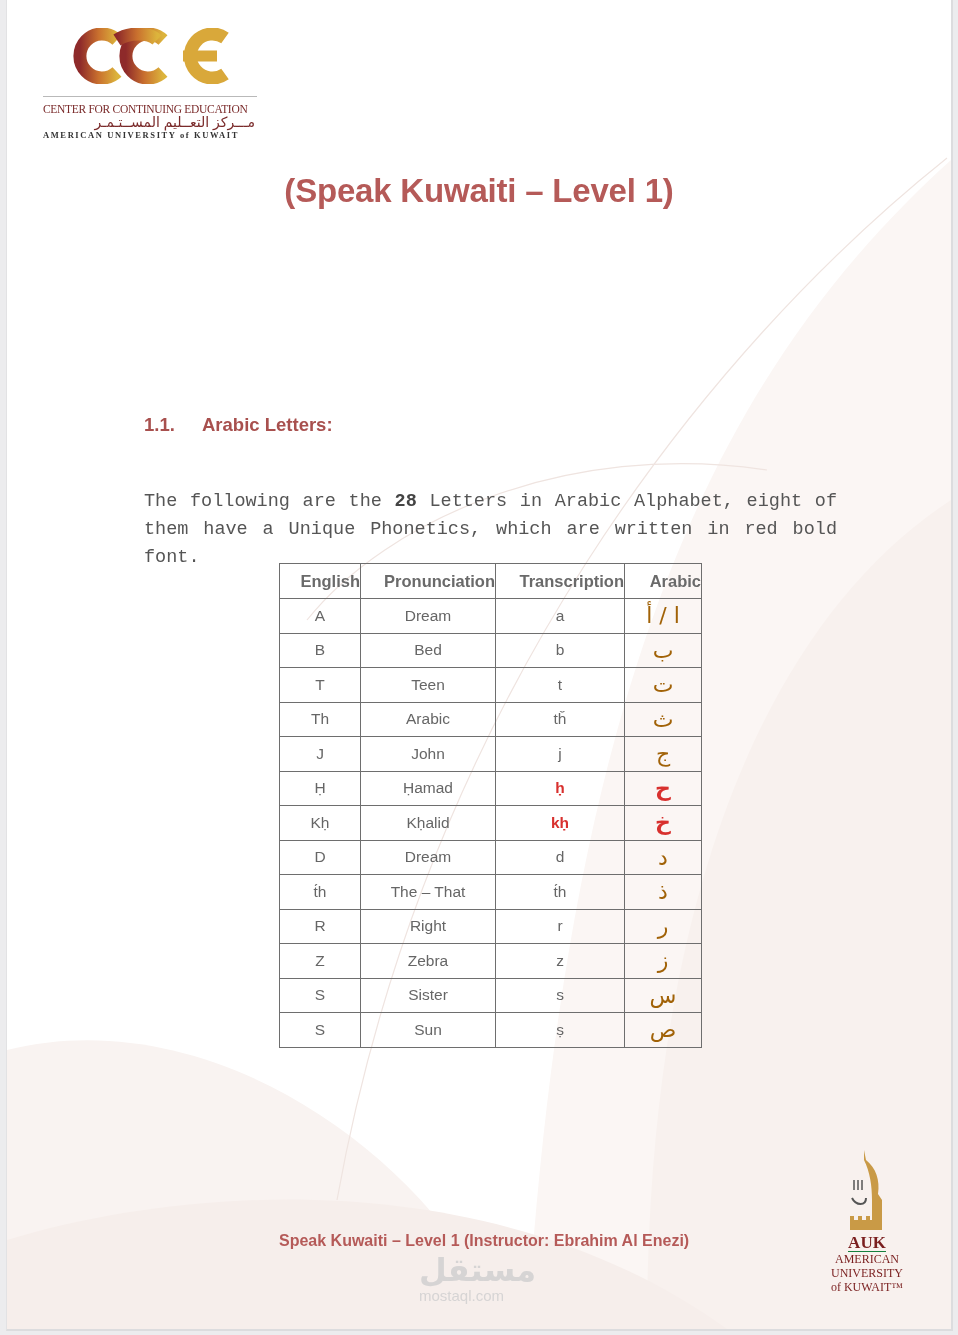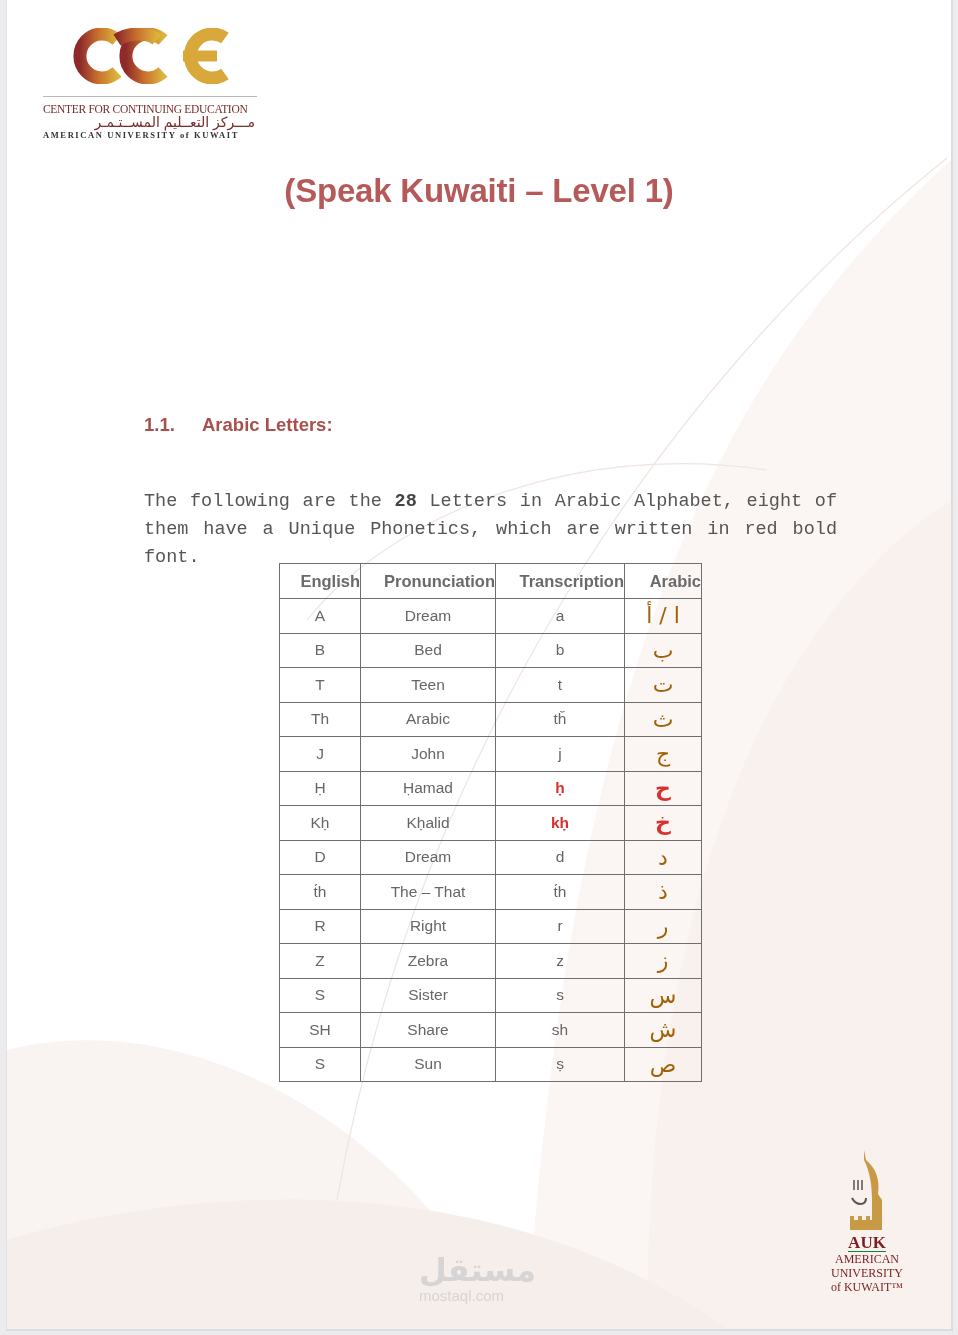--- a/index.html
+++ b/index.html
@@ -183,34 +183,29 @@
           <td>z</td>
           <td class="ar">ز</td>
         </tr>
       <tr>
           <td>S</td>
           <td>Sister</td>
           <td>s</td>
           <td class="ar">س</td>
         </tr>
       <tr>
-          <td>SH</td>
-          <td>Share</td>
-          <td>sh</td>
-          <td class="ar">ش</td>
-        </tr>
-      <tr>
           <td>S</td>
           <td>Sun</td>
           <td>ṣ</td>
           <td class="ar">ص</td>
         </tr>
     </tbody>
   </table>
 
+  <div class="footer-text">Speak Kuwaiti – Level 1 (Instructor: Ebrahim Al Enezi)</div>
 
   <div class="watermark">
     <div class="wm-ar">مستقل</div>
     <div class="wm-en">mostaql.com</div>
   </div>
 
   <div class="logo-auk">
     <svg width="50" height="80" viewBox="0 0 50 80">
       <path d="M22 0 L24 10 C34 18, 38 30, 36 44 L40 50 L40 80 L8 80 L8 70 L30 70 L30 50 C30 36, 28 22, 22 10 Z" fill="#c99a46"></path>
       <rect x="8" y="66" width="4" height="6" fill="#c99a46"></rect>

